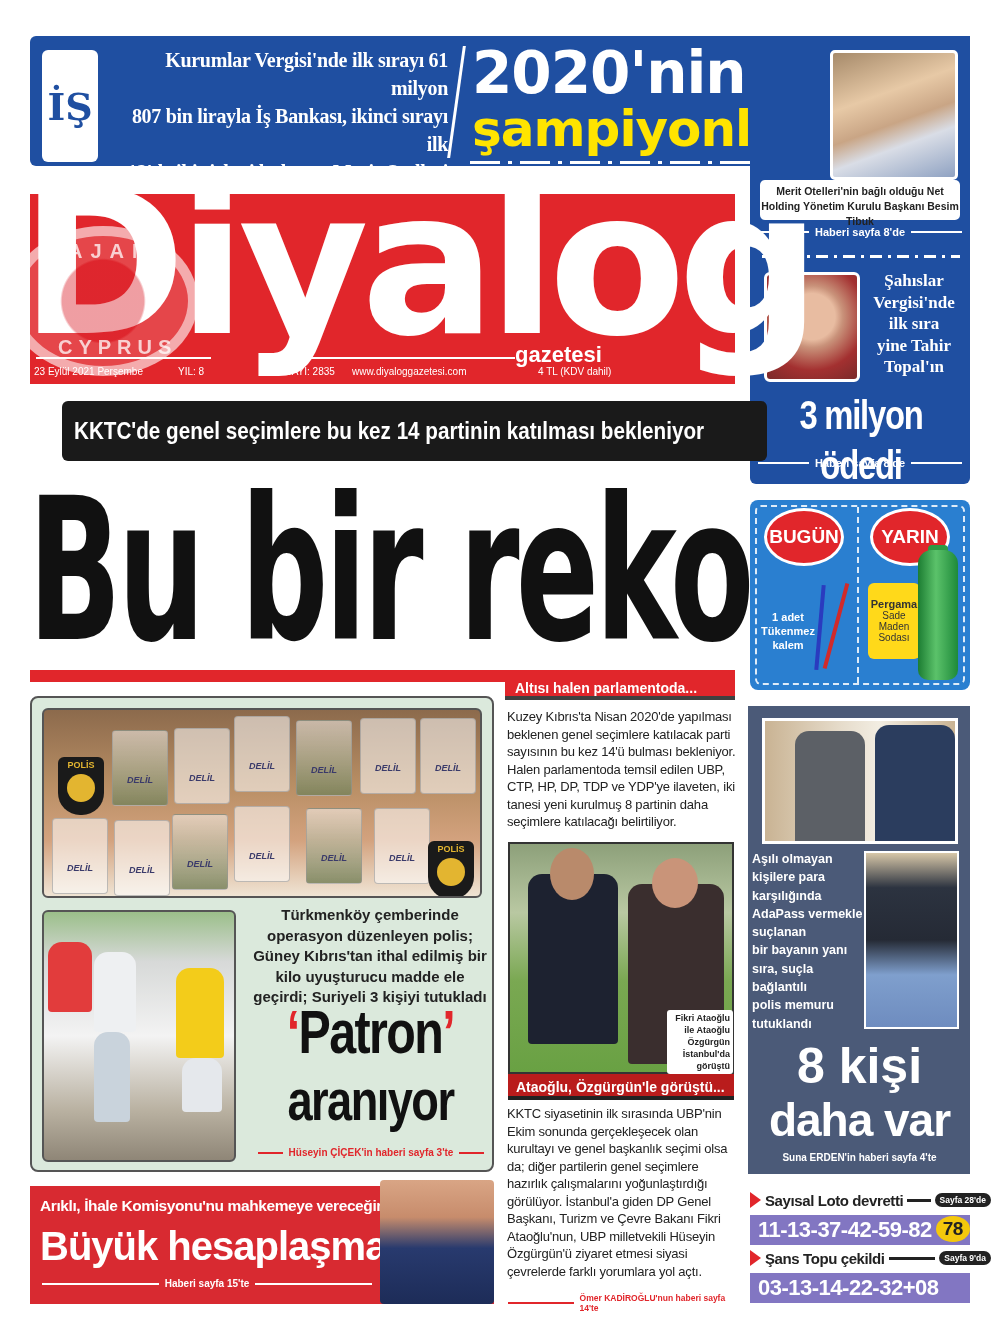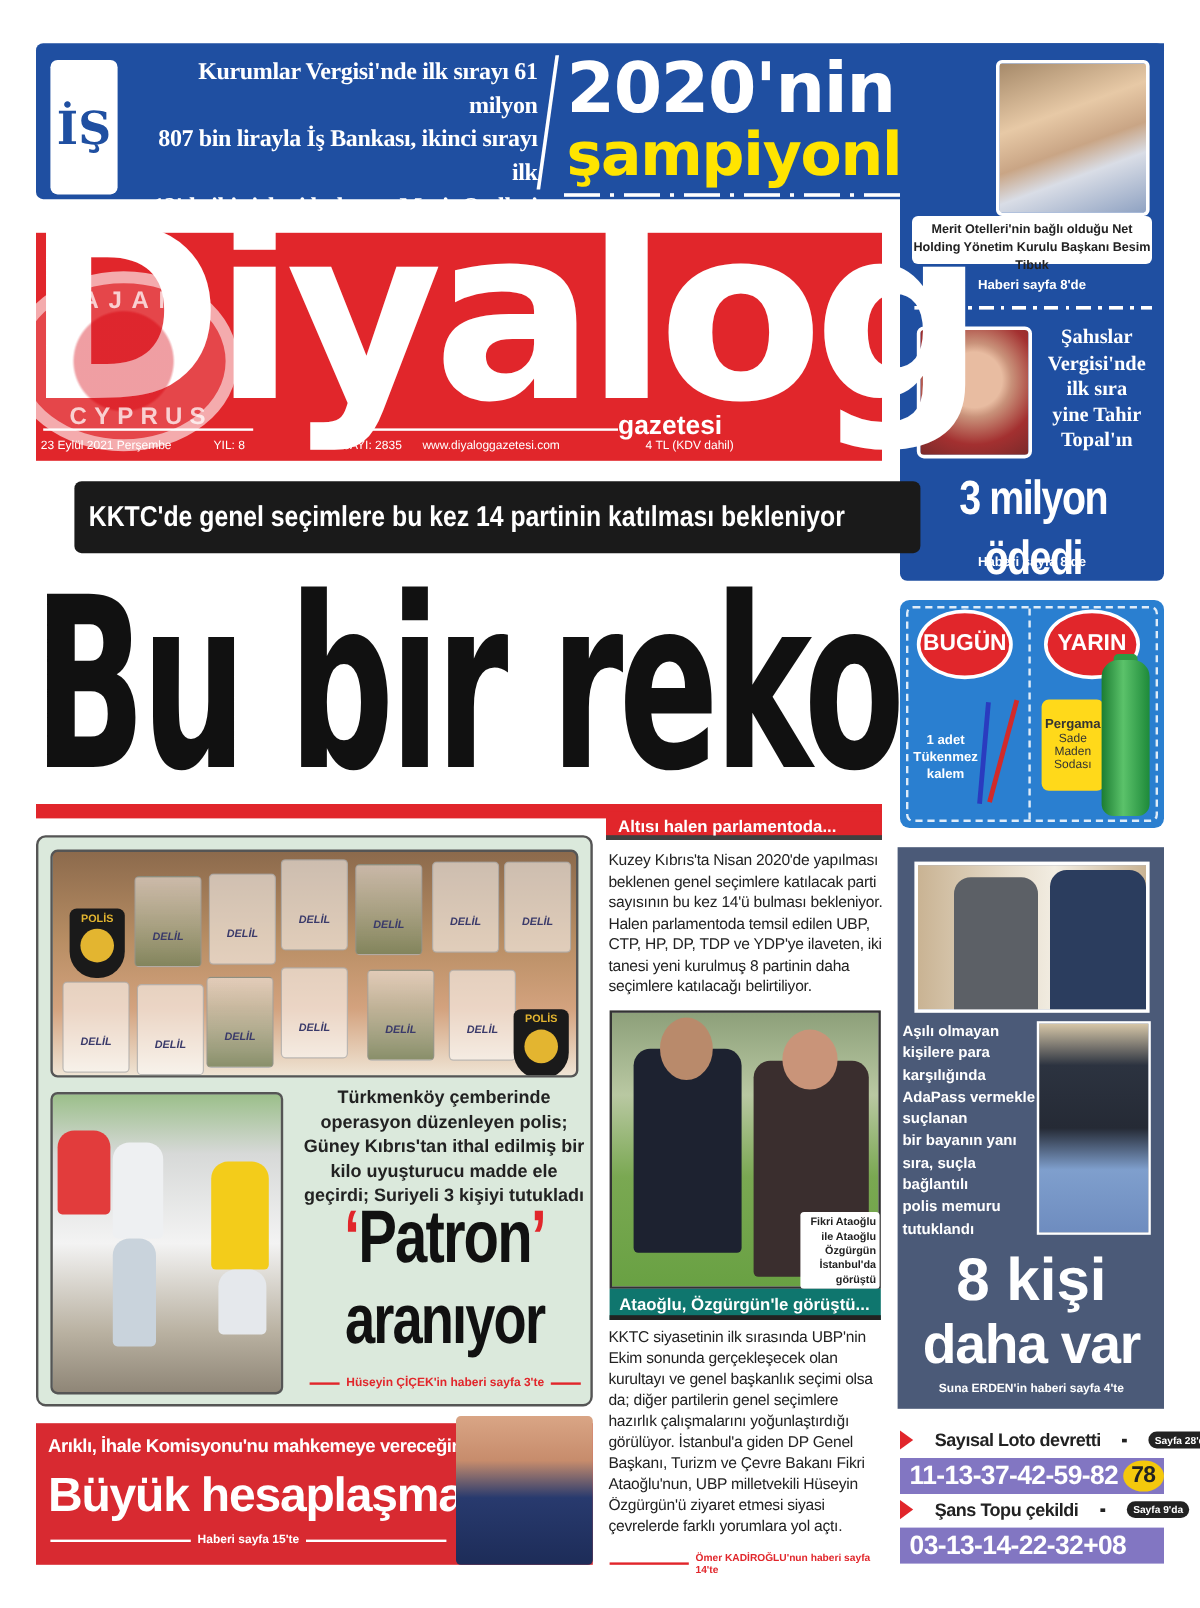--- a/index.html
+++ b/index.html
@@ -14,21 +14,21 @@
   .banner-text { left: 78px; top: 10px; width: 340px; color: #fff; font-family: "Liberation Serif", serif; font-weight: bold; font-size: 20px; line-height: 28px; text-align: right; letter-spacing: -0.3px; }
   .banner-divider { left: 425px; top: 10px; width: 3px; height: 112px; background: #fff; transform: skewX(-8deg); }
   .champ-2020 { left: 442px; top: 6px; color: #fff; font-weight: 900; font-size: 58px; line-height: 62px; font-family: "DejaVu Sans", sans-serif; letter-spacing: -1px; }
   .champ-2 { left: 442px; top: 64px; color: #ffe400; font-weight: 900; font-size: 50px; line-height: 58px; font-family: "DejaVu Sans", sans-serif; letter-spacing: -1px; }
   .champ-dash { left: 440px; top: 125px; width: 340px; height: 3px; background-image: repeating-linear-gradient(90deg,#fff 0 30px, transparent 30px 38px, #fff 38px 42px, transparent 42px 50px); }
 
   
   .right-top { left: 750px; top: 36px; width: 220px; height: 448px; background: #1f4fa1; border-radius: 0 0 6px 6px; }
   .photo-besim { left: 830px; top: 50px; width: 128px; height: 130px; background: linear-gradient(160deg,#a68a6a 0%,#e7c9a6 35%,#c9a585 55%,#d9dde6 70%,#8fa2c2 100%); border: 3px solid #fff; border-radius: 5px; }
   .besim-caption { left: 760px; top: 180px; width: 200px; height: 40px; background: #fff; border-radius: 5px; font-size: 10.5px; font-weight: bold; color: #222; text-align: center; line-height: 15px; padding-top: 4px; }
-  .haberi-line { color: #fff; font-size: 11px; font-weight: bold; text-align: center; display:flex; align-items:center; gap:6px;flex-direction:column; }
+  .haberi-line { color: #fff; font-size: 11px; font-weight: bold; text-align: center; display:flex; align-items:center; gap:6px; }
   .haberi-line .ln { flex:1; height: 2px; background: #fff; }
   .dashdot { height: 3px; background-image: repeating-linear-gradient(90deg,#fff 0 12px, transparent 12px 18px, #fff 18px 21px, transparent 21px 27px); }
   .photo-tahir { left: 764px; top: 272px; width: 96px; height: 110px; background: radial-gradient(circle at 50% 40%, #e8bca1 0 30%, #c9927a 40%, #a33030 70%, #7a2a2a 100%); border: 3px solid #fff; border-radius: 6px; }
   .tahir-text { left: 864px; top: 270px; width: 100px; color: #fff; font-family: "Liberation Serif", serif; font-weight: bold; font-size: 17px; line-height: 21.5px; text-align: center; }
   .tahir-big { left: 756px; top: 390px; width: 210px; color: #fff; font-weight: bold; font-size: 40px; line-height: 50px; text-align: center; letter-spacing: -1.5px; transform: scaleX(0.82); transform-origin: center top; }
 
   
   .masthead { left: 30px; top: 194px; width: 705px; height: 190px; background: #e1262b; }
   .mast-logo { left: 135px; top: -30px; color: #fff; font-weight: 900; font-size: 200px; line-height: 200px; letter-spacing: -8px; font-family: "DejaVu Sans", sans-serif; }
   .mast-line1 { left: 6px; top: 163px; width: 175px; height: 2px; background: #fff; }
@@ -69,21 +69,21 @@
   .patron .q { color:#e1262b; }
   .araniyor { left: 246px; top: 1070px; width: 248px; text-align:center; color:#111; font-weight:900; font-size: 58px; line-height: 60px; letter-spacing:-2px; }
   .scaled { display:inline-block; transform: scaleX(0.78); transform-origin:center top; }
   .cicek-line { left: 258px; top: 1147px; width: 226px; display:flex; align-items:center; gap: 6px; color:#e1262b; font-weight:bold; font-size: 10px; }
   .cicek-line .ln { flex:1; height: 2px; background:#e1262b; }
 
   
   .kuzey-text { left: 507px; top: 708px; width: 232px; }
   .meet-photo { left: 508px; top: 842px; width: 226px; height: 232px; border: 2px solid #333; background: linear-gradient(180deg,#8da07a 0%,#b9c8a2 30%,#7aa852 60%,#69a143 100%); overflow:hidden; }
   .meet-caption { left: 667px; top: 1010px; width: 66px; background:#fff; font-size: 9px; font-weight:bold; color:#222; line-height: 12px; text-align: right; padding: 2px 3px; border-radius: 3px; }
-  .meet-bar { left: 508px; top: 1074px; width: 226px; height: 26px; background:#0f766e; color:#fff; font-weight:bold; font-size: 14px; line-height: 26px; padding-left: 8px; border-bottom: 4px solid #222; }
+  .meet-bar { left: 508px; top: 1074px; width: 226px; height: 26px; background:#b91c1c; color:#fff; font-weight:bold; font-size: 14px; line-height: 26px; padding-left: 8px; border-bottom: 4px solid #222; }
   .kktc-text { left: 507px; top: 1105px; width: 232px; }
   .kadir-line { left: 508px; top: 1293px; width: 228px; display:flex; align-items:center; gap: 6px; color:#e1262b; font-weight:bold; font-size: 8.5px; }
   .kadir-line .ln { width: 70px; height: 2px; background:#e1262b; }
 
   
   .promo { left: 750px; top: 500px; width: 220px; height: 190px; background: #2a7fd0; border-radius: 8px; }
   .promo-inner { left: 755px; top: 505px; width: 210px; height: 180px; border: 2px dashed rgba(255,255,255,0.85); border-radius: 6px; }
   .promo-div { left: 857px; top: 507px; width: 0; height: 176px; border-left: 2px dashed rgba(255,255,255,0.85); }
   .oval { width: 80px; height: 58px; border-radius: 50%; background:#e1262b; border: 3px solid #fff; color:#fff; font-weight:900; font-size: 19px; line-height: 52px; text-align:center; }
   .promo-label { color:#fff; font-weight:bold; font-size: 11px; line-height: 14px; text-align:center; }
@@ -94,21 +94,21 @@
   
   .ada-box { left: 748px; top: 706px; width: 222px; height: 468px; background: #4b5a78; }
   .ada-photo1 { left: 762px; top: 718px; width: 196px; height: 126px; border: 3px solid #fff; background: linear-gradient(90deg,#c9b393 0%,#e6dccb 40%,#f2ede2 60%,#c9b393 100%); overflow:hidden; }
   .ada-text { left: 752px; top: 850px; width: 112px; color:#fff; font-weight:bold; font-size: 12.5px; line-height: 18.3px; text-align:left; }
   .ada-photo2 { left: 864px; top: 851px; width: 95px; height: 178px; border: 2px solid #fff; background: linear-gradient(180deg,#d7c7a8 0%,#2c3340 20%,#252a35 50%,#7f9fcd 70%,#6e8cbf 100%); }
   .ada-big1 { left: 752px; top: 1036px; width: 215px; color:#fff; font-weight:bold; font-size: 50px; line-height: 60px; text-align:center; }
   .ada-big2 { left: 752px; top: 1092px; width: 215px; color:#fff; font-weight:bold; font-size: 46px; line-height: 56px; text-align:center; letter-spacing: -1px; }
   .ada-byline { left: 752px; top: 1152px; width: 215px; color:#fff; font-weight:bold; font-size: 10px; text-align:center; }
 
   
-  .lotto-head { left: 750px; top: 1190px; width: 241px; height: 24px; display:flex; align-items:center; gap: 18px; }
+  .lotto-head { left: 750px; top: 1190px; width: 241px; height: 24px; display:flex; align-items:center; gap: 4px; }
   .arrow { width: 0; height: 0; border-top: 8px solid transparent; border-bottom: 8px solid transparent; border-left: 11px solid #e1262b; }
   .lotto-title { color:#222; font-weight:bold; font-size: 15px; letter-spacing: -0.4px; white-space:nowrap; }
   .lotto-dash { flex:1; height: 3px; background:#222; min-width: 4px; }
   .sayfa-pill { background:#222; color:#fff; font-size: 8.5px; font-weight:bold; border-radius: 8px; padding: 2px 5px; white-space: nowrap; }
   .lotto-nums { left: 750px; width: 220px; height: 30px; background:#8276c2; color:#fff; font-weight:bold; font-size: 22px; line-height: 30px; padding-left: 8px; letter-spacing: -0.5px; }
   .bonus { display:inline-block; background:#f4c80c; color:#222; border-radius: 50%; width: 34px; height: 26px; line-height: 26px; text-align:center; font-size: 19px; margin-left: 4px; vertical-align: 2px; }
 
   
   .bottom-red { left: 30px; top: 1186px; width: 464px; height: 118px; background: #d82a31; }
   .bottom-kicker { left: 40px; top: 1197px; color:#fff; font-weight:bold; font-size: 15.5px; white-space:nowrap; letter-spacing: -0.4px; }

